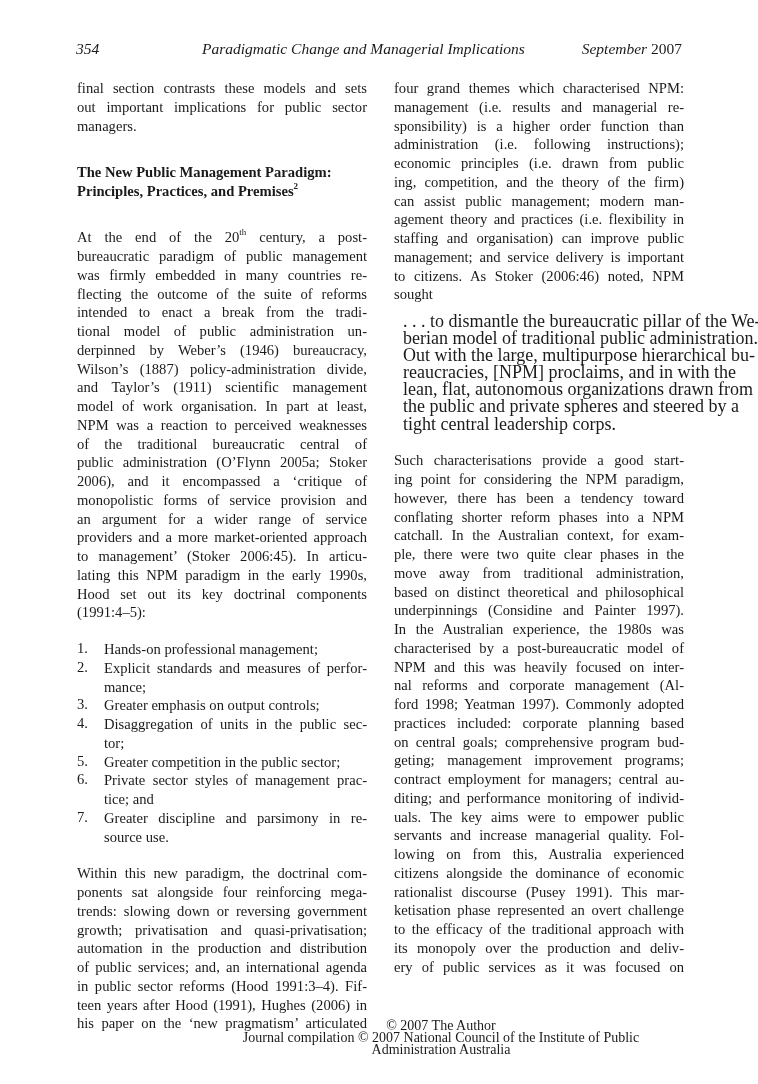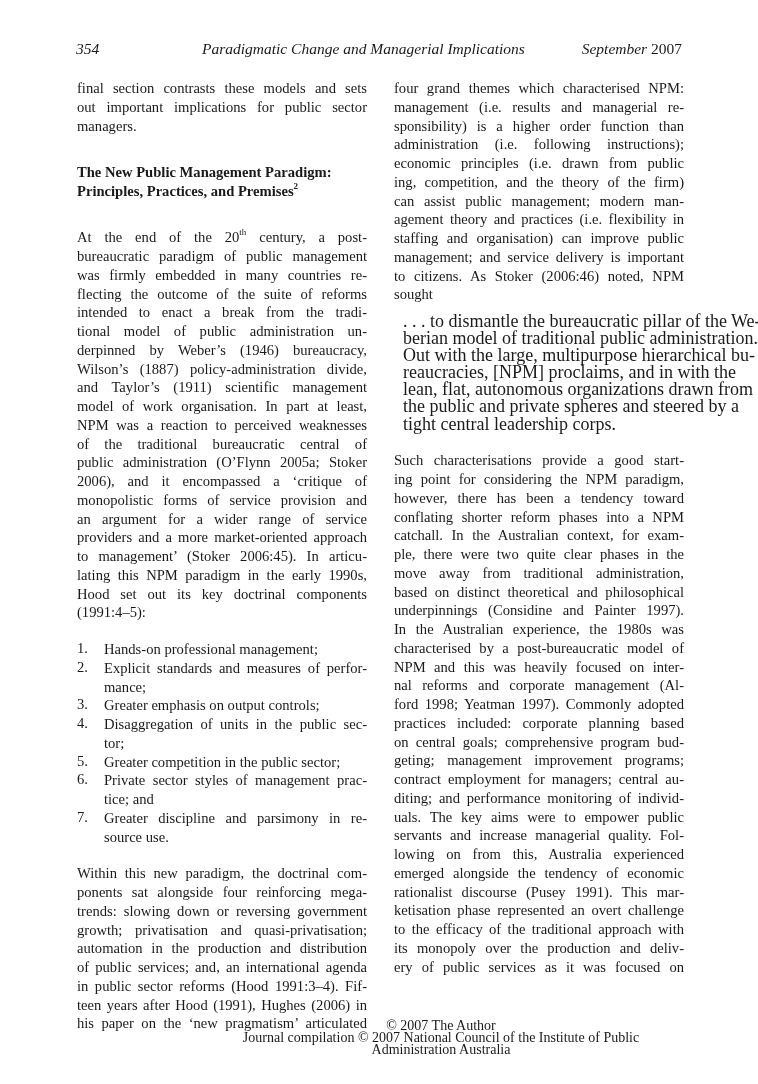--- a/index.html
+++ b/index.html
@@ -162,21 +162,21 @@
   <div class="ln">nal reforms and corporate management (Al-</div>
   <div class="ln">ford 1998; Yeatman 1997). Commonly adopted</div>
   <div class="ln">practices included: corporate planning based</div>
   <div class="ln">on central goals; comprehensive program bud-</div>
   <div class="ln">geting; management improvement programs;</div>
   <div class="ln">contract employment for managers; central au-</div>
   <div class="ln">diting; and performance monitoring of individ-</div>
   <div class="ln">uals. The key aims were to empower public</div>
   <div class="ln">servants and increase managerial quality. Fol-</div>
   <div class="ln">lowing on from this, Australia experienced</div>
-  <div class="ln">emerged alongside the tendency of economic</div>
+  <div class="ln">citizens alongside the dominance of economic</div>
   <div class="ln">rationalist discourse (Pusey 1991). This mar-</div>
   <div class="ln">ketisation phase represented an overt challenge</div>
   <div class="ln">to the efficacy of the traditional approach with</div>
   <div class="ln">its monopoly over the production and deliv-</div>
   <div class="ln">ery of public services as it was focused on</div>
 </div>
 
 <div class="footer">
   <div>© 2007 The Author</div>
   <div>Journal compilation © 2007 National Council of the Institute of Public Administration Australia</div>

